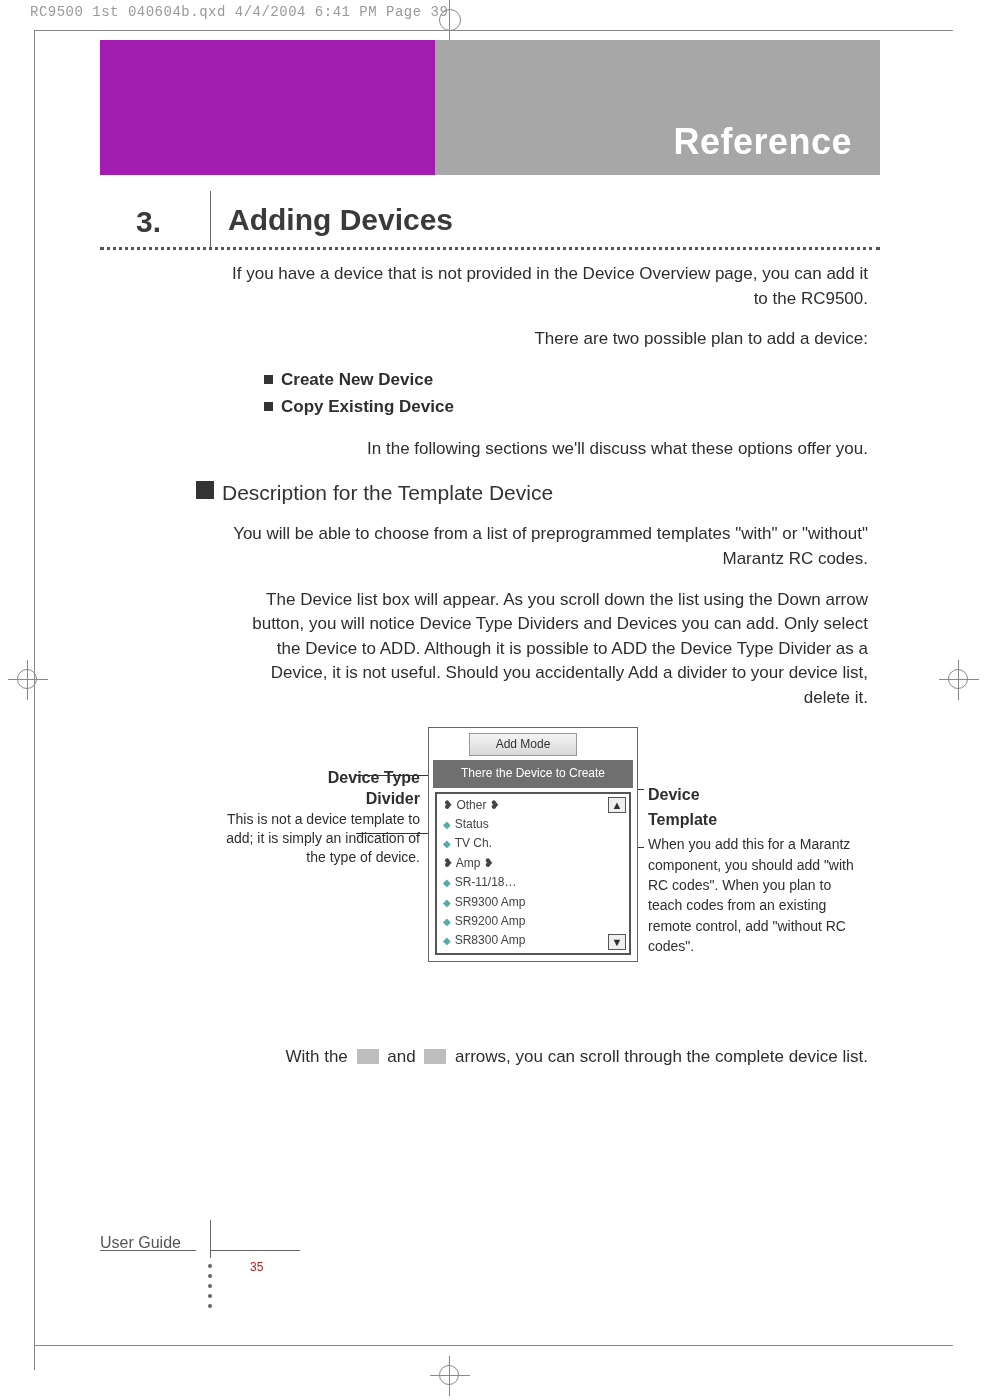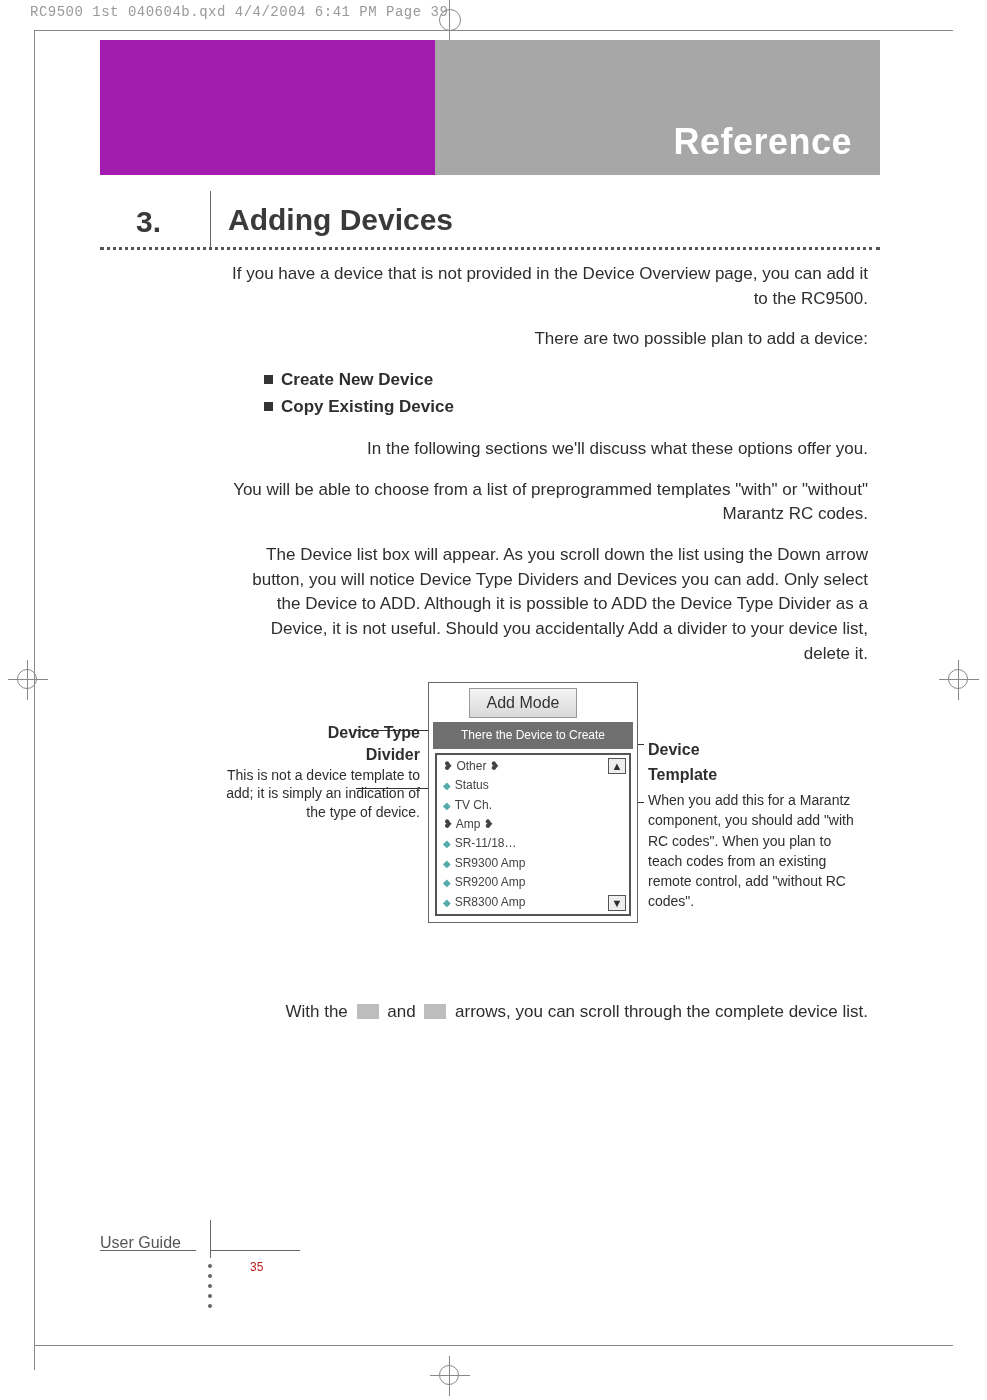--- a/index.html
+++ b/index.html
@@ -148,21 +148,21 @@
     width: 210px;
     border: 1px solid #666;
     background: #fff;
     font-size: 12px;
   }
   .screen-title {
     background: linear-gradient(#f4f4f4,#d9d9d9);
     border: 1px solid #999;
     margin: 5px 60px 4px 40px;
     text-align: center;
-    font-size: 16px;
+    font-size: 12px;
     padding: 2px 0;
     color:#333;
   }
   .screen-sub {
     background: #6f6f6f;
     color: #fff;
     text-align: center;
     font-size: 12px;
     padding: 5px 0;
     margin: 2px 4px 4px 4px;
@@ -270,20 +270,24 @@
 
   <div class="body">
     <p>If you have a device that is not provided in the Device Overview page, you can add it to the RC9500.</p>
     <p>There are two possible plan to add a device:</p>
     <div class="bullets">
       <div class="b"><span class="sq"></span><span>Create New Device</span></div>
       <div class="b"><span class="sq"></span><span>Copy Existing Device</span></div>
     </div>
     <p>In the following sections we'll discuss what these options offer you.</p>
 
+    <div class="subhead-wrap">
+      <div class="subhead-sq"></div>
+      <div class="subhead">Description for the Template Device</div>
+    </div>
 
     <p>You will be able to choose from a list of preprogrammed templates "with" or "without" Marantz RC codes.</p>
     <p>The Device list box will appear. As you scroll down the list using the Down arrow button, you will notice Device Type Dividers and Devices you can add. Only select the Device to ADD. Although it is possible to ADD the Device Type Divider as a Device, it is not useful. Should you accidentally Add a divider to your device list, delete it.</p>
 
     <div class="diagram">
 
       <div class="callout-left">
         <div class="t1">Device Type</div>
         <div class="t1">Divider</div>
         <div>This is not a device template to add; it is simply an indication of the type of device.</div>

